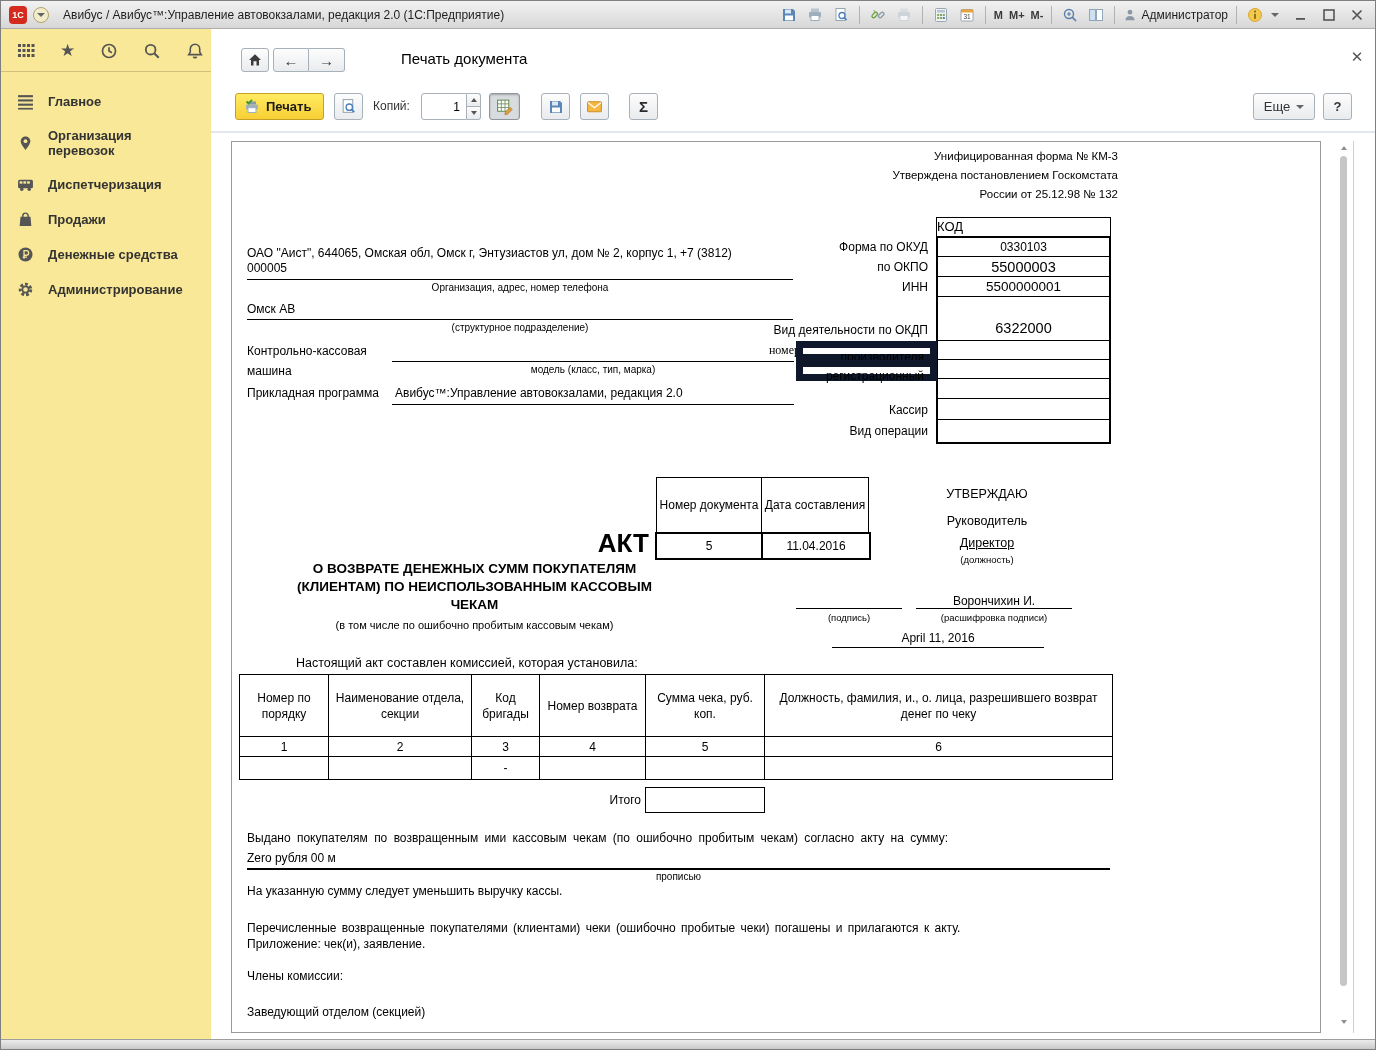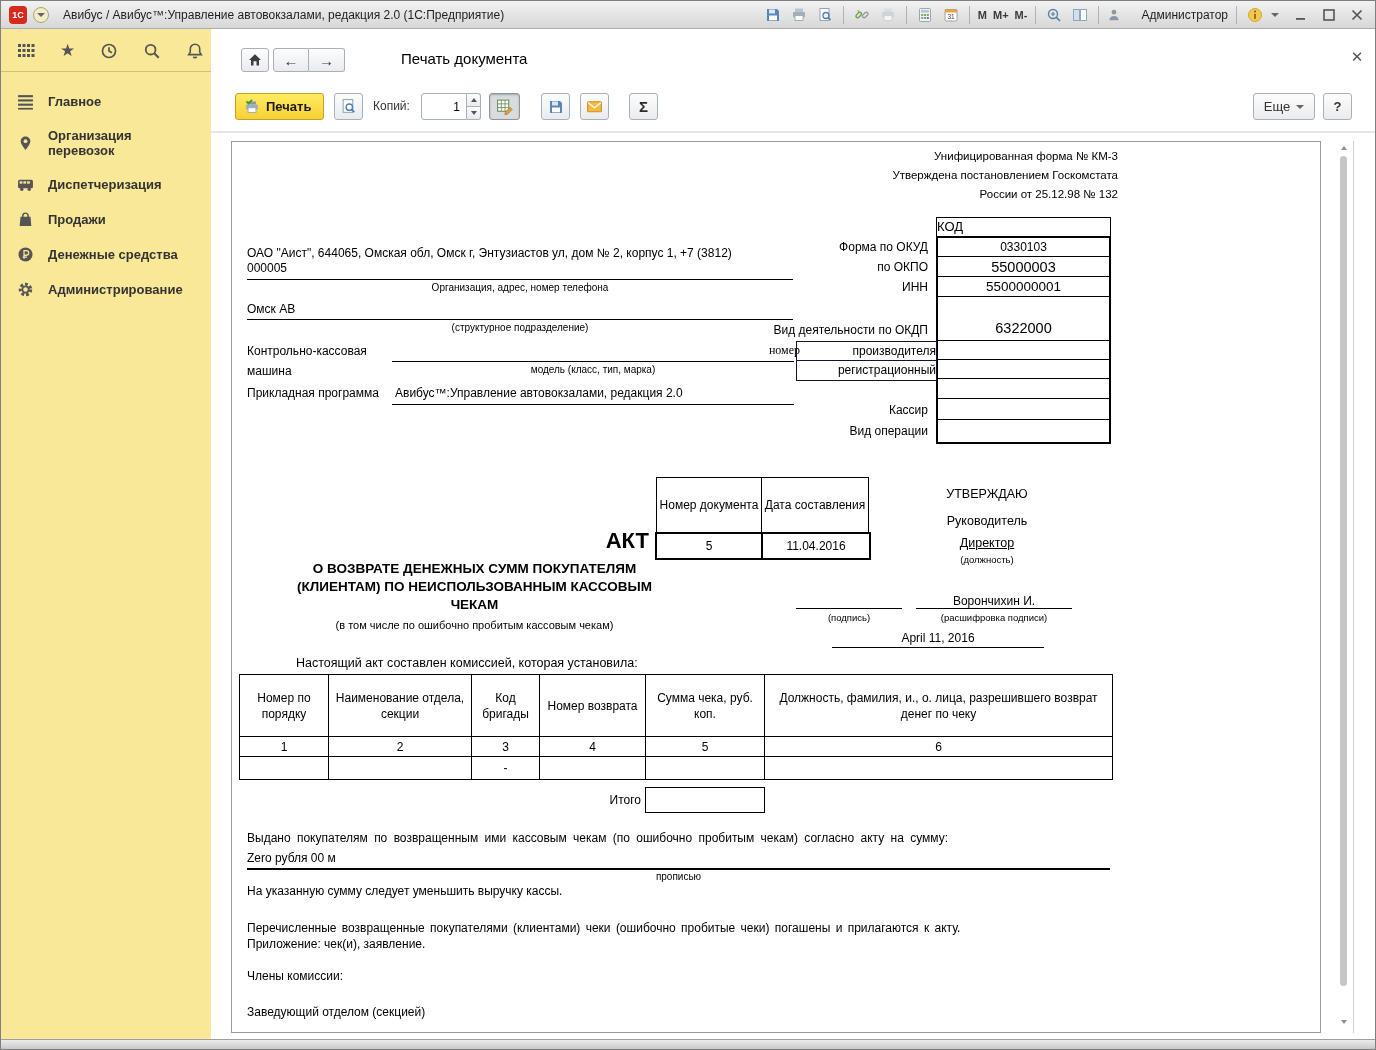--- a/index.html
+++ b/index.html
@@ -14,21 +14,21 @@
               display:flex; align-items:center; padding:0 8px; gap:6px; }
   .app-logo { width:18px; height:18px; background:#d52b1e; border-radius:4px; color:#fff;
               font-size:9px; font-weight:bold; display:flex; align-items:center; justify-content:center; }
   .logo-drop { width:16px; height:16px; border:1px solid #b0a36a; border-radius:50%;
                background:#f3ecca; display:flex; align-items:center; justify-content:center; }
   .tb-title { font-size:12px; color:#1e1e1e; margin-left:8px; white-space:nowrap; }
   .tb-right { margin-left:auto; display:flex; align-items:center; gap:6px; }
   .tb-btn { width:20px; height:20px; display:flex; align-items:center; justify-content:center; }
   .tb-sep { width:1px; height:18px; background:#b2b2b2; margin:0 2px; }
   .tb-text { font-size:11px; font-weight:bold; color:#3a3a3a; }
-  .tb-user { display:flex; align-items:center; gap:20px; font-size:12px; color:#1e1e1e; }
+  .tb-user { display:flex; align-items:center; gap:4px; font-size:12px; color:#1e1e1e; }
   .caret-down { width:0; height:0; border-left:4px solid transparent; border-right:4px solid transparent;
                 border-top:4px solid #666; }
   .winctl { display:flex; align-items:center; gap:8px; margin-left:6px; }
   .winctl .tb-btn svg { display:block; }
 
   
   .sidebar { position:absolute; top:28px; left:0; width:210px; bottom:10px; background:#f9e897; }
   .sb-icons { display:flex; align-items:center; gap:25px; padding:12px 16px 10px 16px;
               border-bottom:1px solid #cfc179; }
   .sb-star { font-size:17px; color:#555; line-height:18px; }
@@ -88,28 +88,28 @@
   .rlab { position:absolute; right:392px; text-align:right; font-size:12px; white-space:nowrap; }
 
   .fh { position:absolute; right:202px; font-size:11.5px; white-space:nowrap; }
 
   .code-head { position:absolute; left:704px; top:75px; width:175px; height:20px;
                border:1px solid #000; font-size:13px; line-height:18px; }
   .code-col { position:absolute; left:704px; top:94px; width:175px; height:208px; border:2px solid #000; }
   .crow { text-align:center; overflow:hidden; }
   .bb { border-bottom:1px solid #000; }
 
-  .lblbox { position:absolute; left:564px; width:141px; border:1px solid #0f172a; font-size:12px;
-            text-align:right; }
+  .lblbox { position:absolute; left:564px; width:141px; border:7px solid #0f172a; font-size:12px;
+            text-align:right; padding-right:6px; }
 
   .dt-h { position:absolute; top:335px; height:56px; border:1px solid #000; display:flex;
           align-items:center; justify-content:center; text-align:center; font-size:12px; line-height:15px; }
   .dt-v { position:absolute; top:390px; height:28px; border:2px solid #000; display:flex;
           align-items:center; justify-content:center; font-size:12px; }
-  .akt { position:absolute; right:671px; top:386px; font-size:22px; font-weight:bold; }
+  .akt { position:absolute; right:671px; top:386px; font-size:26px; font-weight:bold; }
   .subtitle { position:absolute; left:15px; top:418px; width:455px; text-align:center;
               font-weight:bold; font-size:13.5px; line-height:18px; }
   .note { position:absolute; left:15px; top:477px; width:455px; text-align:center; font-size:11px; }
 
   .approve { font-size:12.5px; text-align:center; position:absolute; left:630px; width:250px; }
   .smallcap { font-size:9.5px; text-align:center; position:absolute; }
 
   .commission { position:absolute; left:64px; top:514px; font-size:12.5px; }
 
   table.mt { position:absolute; left:7px; top:532px; border-collapse:collapse; table-layout:fixed;

